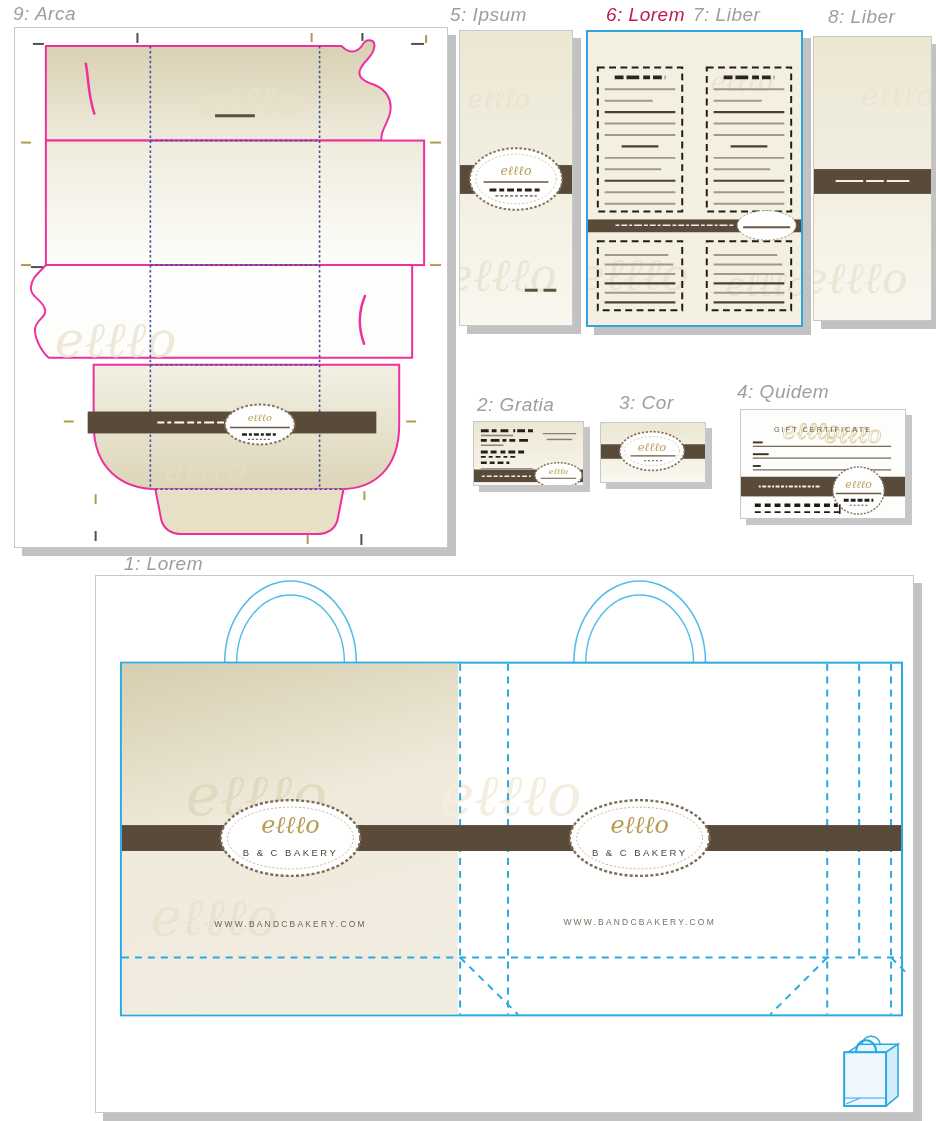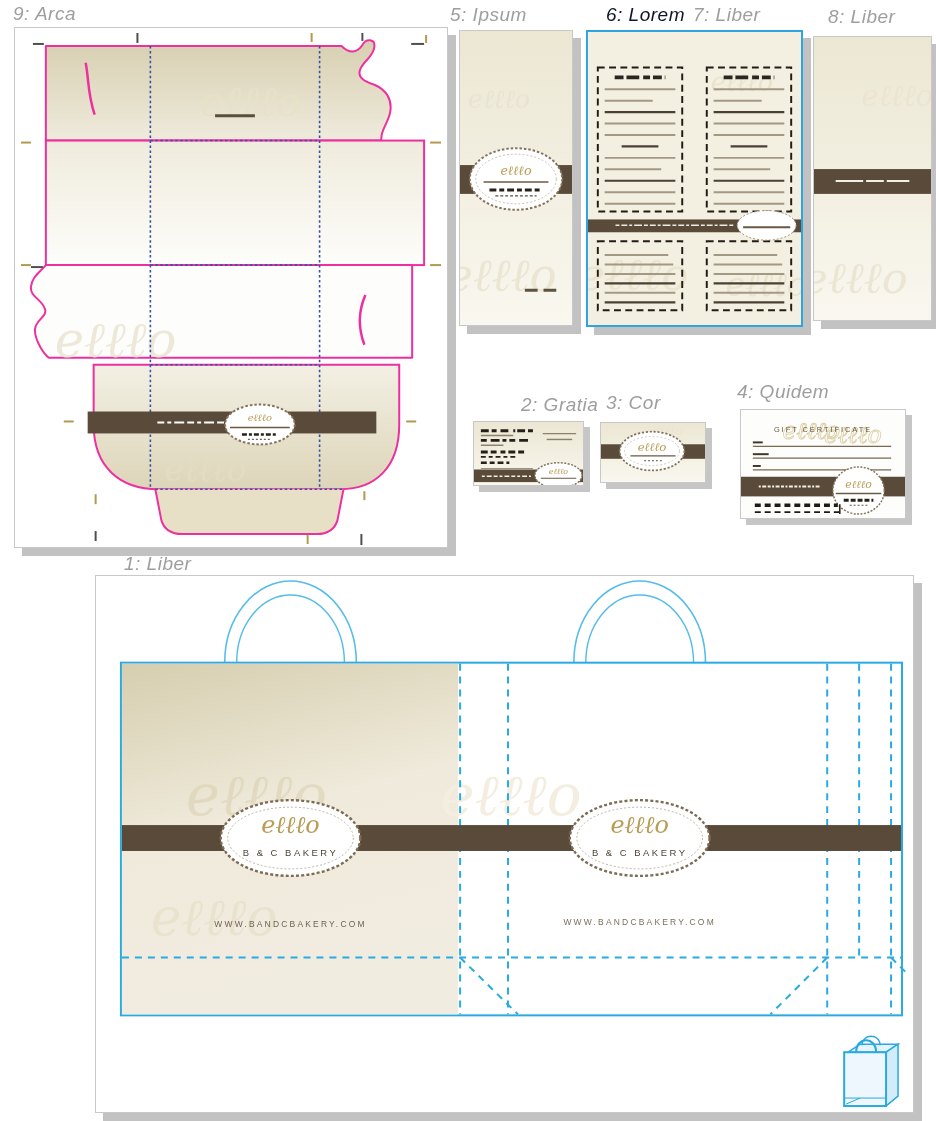--- a/index.html
+++ b/index.html
@@ -1,41 +1,41 @@
 <!DOCTYPE html>
 <html><head>
 <meta charset="utf-8">
 <style>
   html,body{margin:0;padding:0;background:#ffffff;}
   #canvas{position:relative;width:936px;height:1121px;background:#fff;overflow:hidden;
           font-family:"Liberation Sans",sans-serif;}
   .ab-label{position:absolute;font-size:19px;color:#9e9e9e;letter-spacing:.5px;white-space:nowrap;font-style:italic;}
-  .ab-label.active{color:#0f172a;}
+  .ab-label.active{color:#be185d;}
   .page{position:absolute;background:#fff;border:1px solid #c8c8c8;overflow:hidden;
         box-shadow:8px 8px 0 0 #c2c2c2;box-sizing:border-box;}
   .page.card{box-shadow:6px 6px 0 0 #c6c6c6;}
   .page.selected{border:2px solid #2ea5e0;}
   .page svg{display:block;width:100%;height:100%;}
   text.caps{font-family:"Liberation Sans",sans-serif;}
   text.mark{font-family:"DejaVu Serif",serif;font-style:italic;}
 </style>
 </head>
 <body>
 
 <div id="canvas">
 
   <div class="ab-label" style="left:13px;top:3px;">9: Arca</div>
   <div class="ab-label" style="left:450px;top:4px;">5: Ipsum</div>
   <div class="ab-label active" style="left:606px;top:4px;">6: Lorem</div>
   <div class="ab-label" style="left:693px;top:4px;">7: Liber</div>
   <div class="ab-label" style="left:828px;top:6px;">8: Liber</div>
-  <div class="ab-label" style="left:477px;top:394px;margin-left:44px;">2: Gratia</div>
-  <div class="ab-label" style="left:606px;top:392px;">3: Cor</div>
+  <div class="ab-label" style="left:477px;top:394px;">2: Gratia</div>
+  <div class="ab-label" style="left:619px;top:392px;">3: Cor</div>
   <div class="ab-label" style="left:737px;top:381px;">4: Quidem</div>
-  <div class="ab-label" style="left:124px;top:553px;z-index:5;">1: Liber</div>
+  <div class="ab-label" style="left:124px;top:553px;z-index:5;">1: Lorem</div>
 
   <div class="page" style="left:14px;top:27px;width:434px;height:521px;">
     <svg viewBox="0 0 434 521" preserveAspectRatio="none">
       <defs>
         <linearGradient id="tanG" x1="0" y1="0" x2="0" y2="1">
           <stop offset="0" stop-color="#d7cfb1"></stop>
             <stop offset="1" stop-color="#efebdc"></stop>
         </linearGradient>
         <linearGradient id="rowG" x1="0" y1="0" x2="0" y2="1">
           <stop offset="0" stop-color="#efebdc"></stop>

